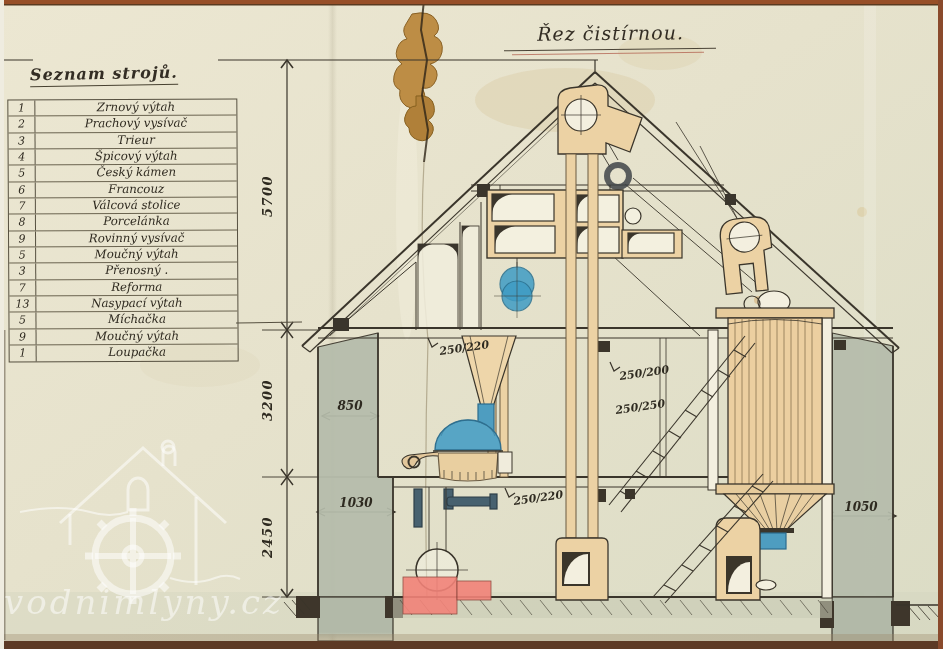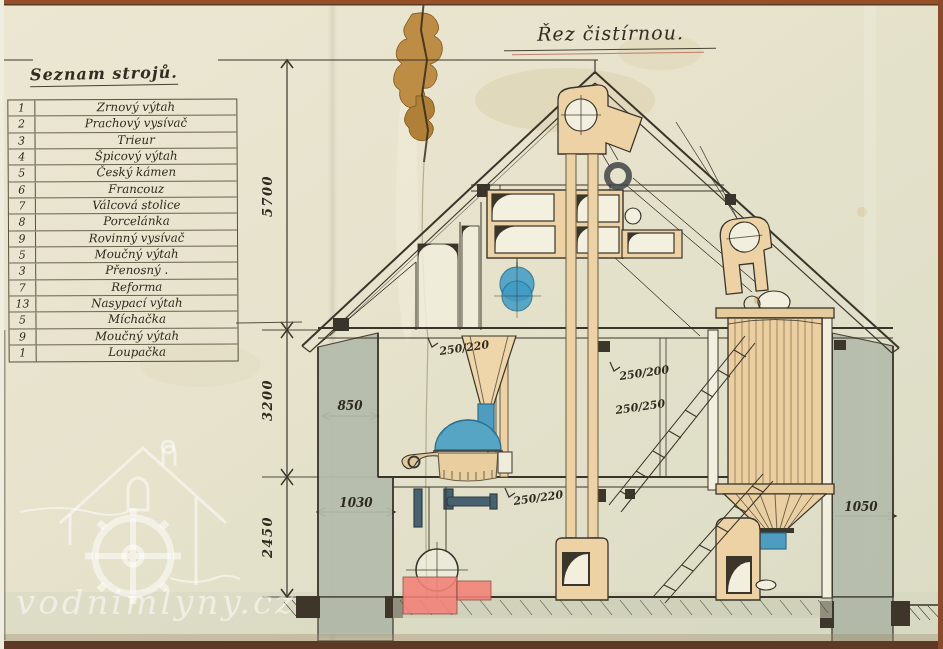--- a/index.html
+++ b/index.html
@@ -22,21 +22,21 @@
           border:1.3px solid #565040;transform:rotate(-0.3deg);}
   .mrow{display:flex;height:15.35px;border-top:1px solid #6b6450;}
   .mrow:first-child{border-top:none;}
   .mnum{width:26px;border-right:1.2px solid #565040;text-align:center;
         font:italic 11px "DejaVu Serif",serif;color:#2f2a20;line-height:15px;}
   .mname{flex:1;text-align:center;font:italic 11.8px "DejaVu Serif",serif;
          color:#2f2a20;line-height:14.8px;white-space:nowrap;overflow:hidden;}
   .stray{position:absolute;left:236px;top:322px;width:66px;height:0;
          border-top:1.2px solid #565040;transform:rotate(-1deg);}
   
-  .wmtext{position:absolute;left:16px;top:582px;font:italic 34px "DejaVu Serif",serif;
+  .wmtext{position:absolute;left:4px;top:582px;font:italic 34px "DejaVu Serif",serif;
           color:rgba(255,255,255,0.52);letter-spacing:3px;}
 </style>
 </head>
 <body>
 
 <div class="page">
 
 <svg width="943" height="649" viewBox="0 0 943 649">
   <defs>
     <linearGradient id="paperGrad" x1="0" y1="0" x2="1" y2="1">

